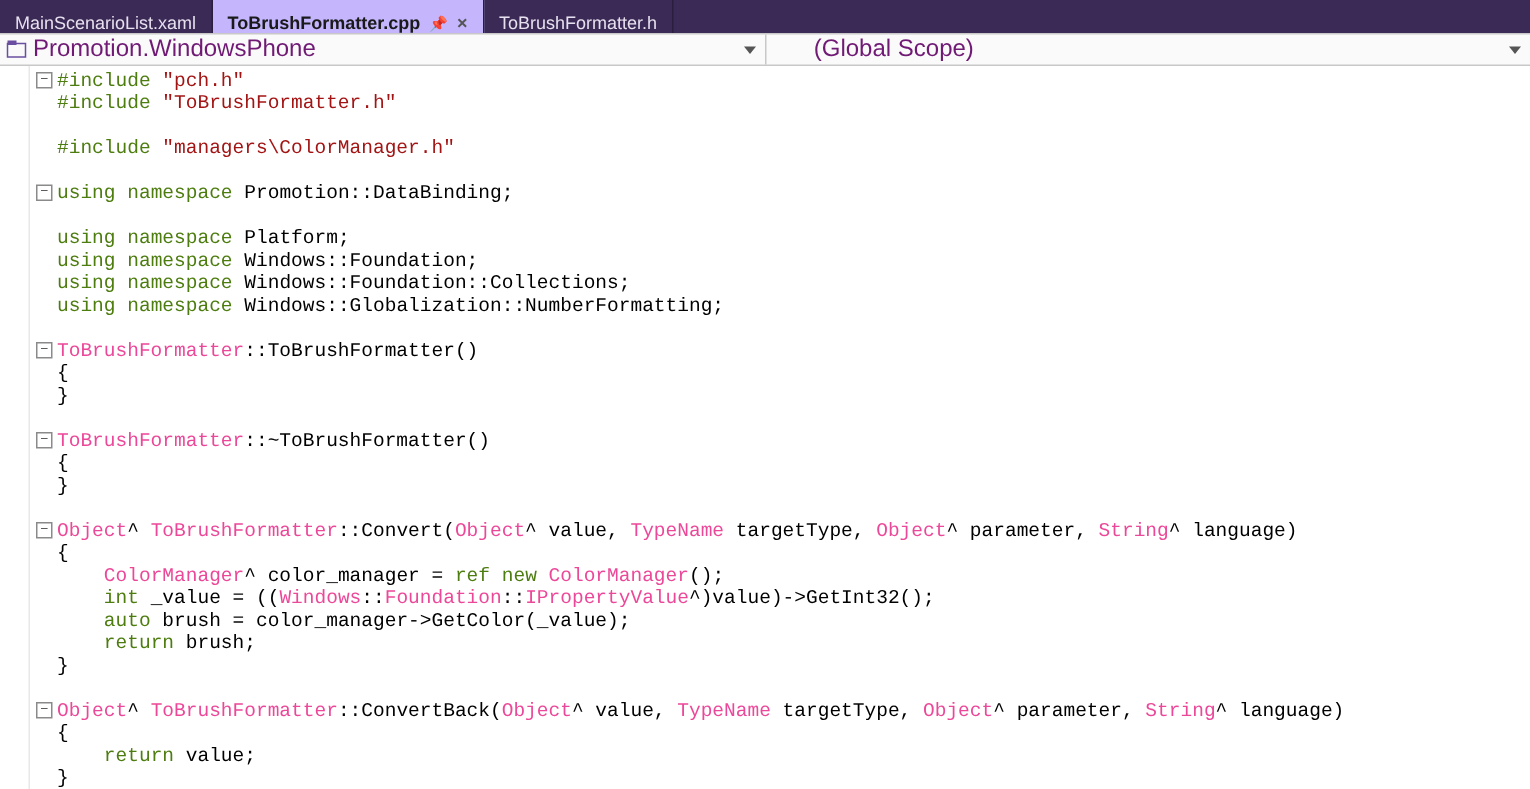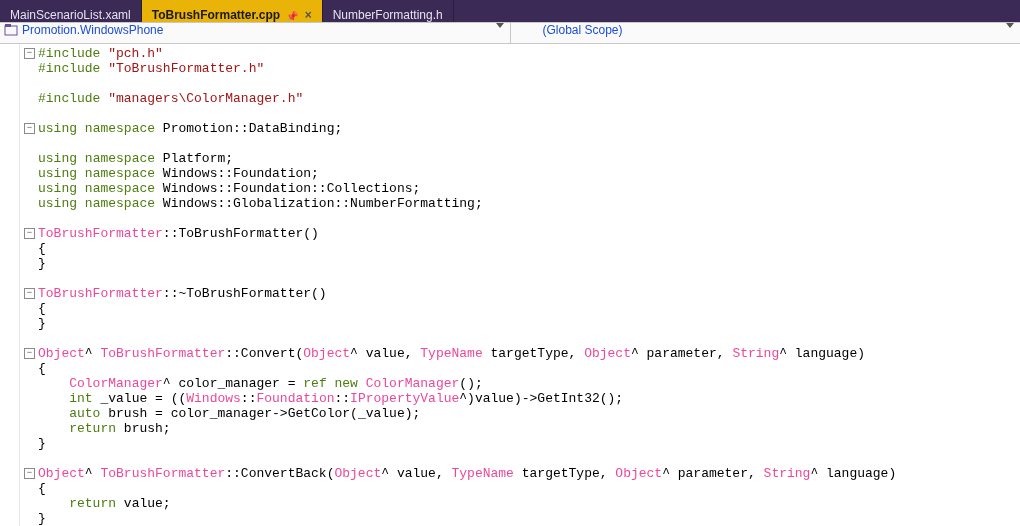--- a/index.html
+++ b/index.html
@@ -20,42 +20,42 @@
 .tab {
   display: flex;
   align-items: flex-end;
   padding: 0 10px;
   color: #e6e0ef;
   font-size: 12px;
   border-right: 1px solid #2a1d3d;
   cursor: pointer;
 }
 .tab.active {
-  background: #eab308;
+  background: #c4b5fd;
   color: #1a1a1a;
   font-weight: bold;
 }
 .tab.active .pin, .tab.active .close { color: #555; }
 .tab .pin { margin-left: 6px; font-size: 10px; }
 .tab .close { margin-left: 6px; font-size: 12px; }
 .nav-bar {
   display: flex;
   height: 22px;
   border-top: 1px solid #c8c8c8;
   border-bottom: 1px solid #c8c8c8;
   background: #fafafa;
 }
 .nav-combo {
   display: flex;
-  align-items: flex-start;
+  align-items: center;
   flex: 1;
   border-right: 1px solid #c8c8c8;
   padding: 0 4px;
-  font-size: 12px;
-  color: #1d4ed8;
+  font-size: 16px;
+  color: #701a75;
 }
 .nav-combo.scope { border-right: none; gap: 14px; }
 .nav-icon {
   width: 14px; height: 14px;
   margin-right: 4px;
   display: inline-flex;
   align-items: center;
   justify-content: center;
 }
 .nav-combo .spacer { flex: 1; }
@@ -112,21 +112,21 @@
 <div class="tab-bar">
   <div class="tab">
     <span>MainScenarioList.xaml</span>
   </div>
   <div class="tab active">
     <span>ToBrushFormatter.cpp</span>
     <span class="pin">📌</span>
     <span class="close">×</span>
   </div>
   <div class="tab">
-    <span>NumberFormatting.h</span>
+    <span>ToBrushFormatter.h</span>
   </div>
 </div>
 
 <div class="nav-bar">
   <div class="nav-combo">
     <span class="nav-icon">
       <svg width="14" height="14" viewBox="0 0 14 14">
           <rect x="1" y="3" width="12" height="9" fill="none" stroke="#6a4fa0" stroke-width="1"></rect>
           <rect x="1" y="1" width="6" height="3" fill="#6a4fa0"></rect>
         </svg>

